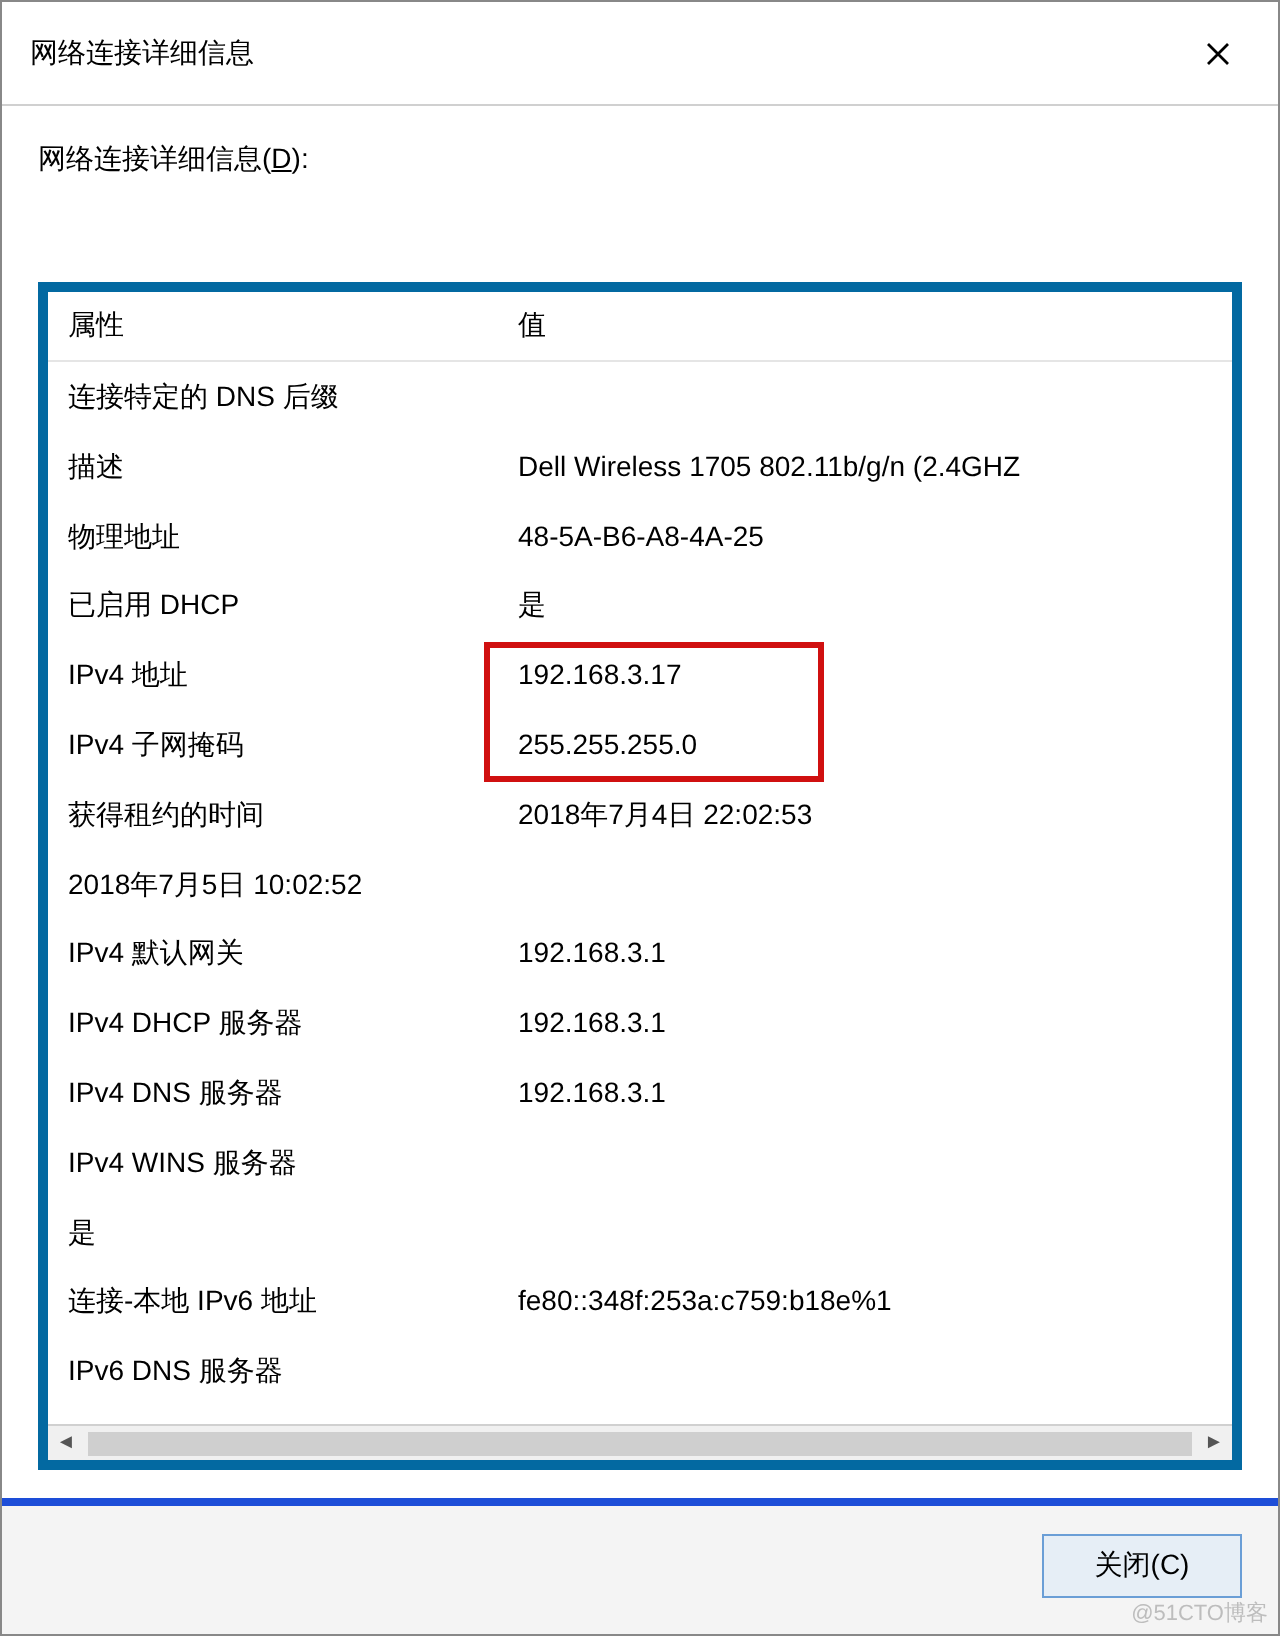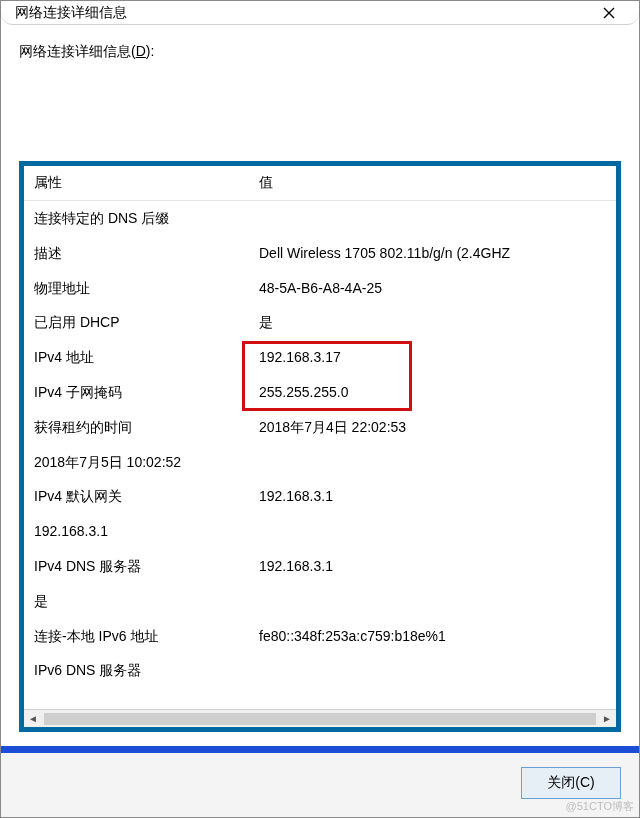--- a/index.html
+++ b/index.html
@@ -13,28 +13,27 @@
     }
     .window {
       width: 640px;
       height: 818px;
       background: #fff;
       border: 1px solid #888;
       display: flex;
       flex-direction: column;
     }
     .titlebar {
-      height: 24px;
+      height: 52px;
       display: flex;
       align-items: center;
       justify-content: space-between;
       padding: 0 10px 0 14px;
       border-bottom: 1px solid #d0d0d0;
       background: #fff;
-      border-radius: 13px;
     }
     .titlebar-title {
       font-size: 14px;
       color: #000;
     }
     .close-btn {
       width: 40px;
       height: 28px;
       display: flex;
       align-items: center;
@@ -44,21 +43,20 @@
       color: #000;
       background: transparent;
       border: none;
     }
     .content {
       flex: 1;
       padding: 18px 18px 14px 18px;
       display: flex;
       flex-direction: column;
       overflow: hidden;
-      gap: 48px;
     }
     .section-label {
       font-size: 14px;
       margin-bottom: 8px;
       color: #000;
     }
     .section-label .mnemonic { text-decoration: underline; }
     .listview {
       flex: 1;
       border: 5px solid #0369a1;
@@ -130,21 +128,21 @@
       flex: 1;
       height: 12px;
       background: #cfcfcf;
       margin: 0 2px;
       border-radius: 0;
     }
     .button-bar {
       display: flex;
       justify-content: flex-end;
       padding: 14px 18px 18px 18px;
-      border-top: 7px solid #1d4ed8;
+      border-top: 4px solid #1d4ed8;
       background: #f4f4f4;
     }
     .btn {
       min-width: 100px;
       height: 32px;
       padding: 0 18px;
       background: #e6eef6;
       border: 1px solid #6a9ed6;
       font-size: 14px;
       cursor: pointer;
@@ -218,25 +216,30 @@
             <div class="cell col-val">2018年7月4日 22:02:53</div>
           </div>
           <div class="row">
             <div class="cell col-val">2018年7月5日 10:02:52</div>
           </div>
           <div class="row">
             <div class="cell col-prop">IPv4 默认网关</div>
             <div class="cell col-val">192.168.3.1</div>
           </div>
           <div class="row">
+            <div class="cell col-prop">IPv4 DHCP 服务器</div>
             <div class="cell col-val">192.168.3.1</div>
           </div>
           <div class="row">
             <div class="cell col-prop">IPv4 DNS 服务器</div>
             <div class="cell col-val">192.168.3.1</div>
+          </div>
+          <div class="row">
+            <div class="cell col-prop">IPv4 WINS 服务器</div>
+            <div class="cell col-val"></div>
           </div>
           <div class="row">
             <div class="cell col-val">是</div>
           </div>
           <div class="row">
             <div class="cell col-prop">连接-本地 IPv6 地址</div>
             <div class="cell col-val">fe80::348f:253a:c759:b18e%1</div>
           </div>
           <div class="row">
             <div class="cell col-prop">IPv6 DNS 服务器</div>

